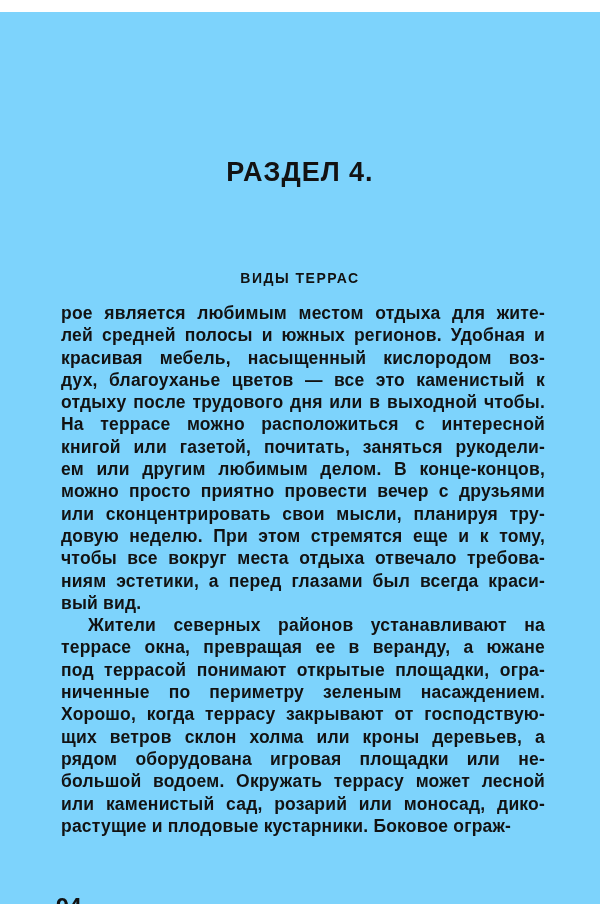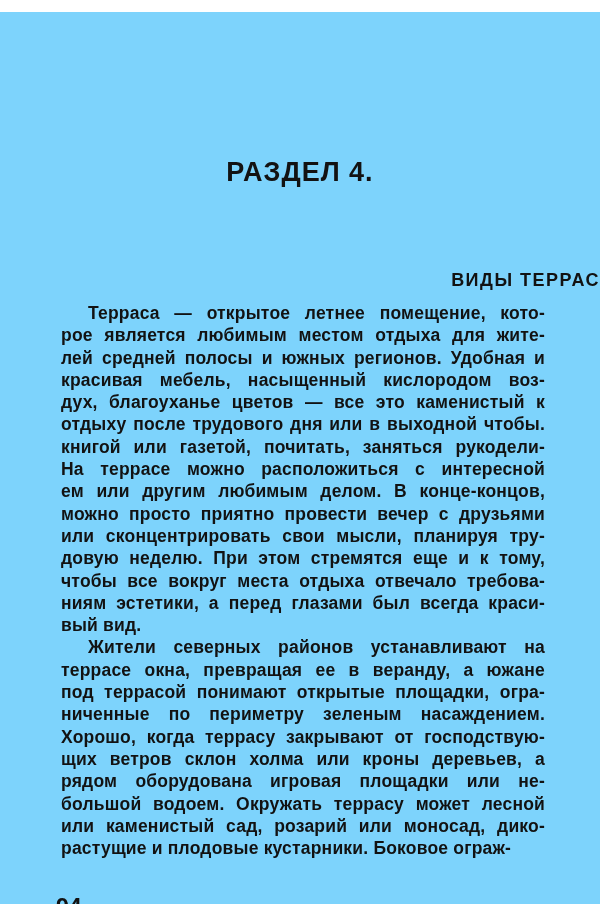--- a/index.html
+++ b/index.html
@@ -31,22 +31,22 @@
   }
   .section-heading .heading-line {
     display: block;
   }
   .subheading {
     position: absolute;
     top: 258px;
     left: 0;
     right: 0;
     margin: 0;
-    text-align: right;
-    font-size: 18px;
+    text-align: center;
+    font-size: 14px;
     font-weight: bold;
     letter-spacing: 1.5px;
   }
   .body-text {
     position: absolute;
     top: 290px;
     left: 61px;
     width: 484px;
     font-size: 17.5px;
     font-weight: bold;
@@ -81,28 +81,27 @@
 <div class="page">
 
   <h1 class="section-heading">
     <span class="heading-line">РАЗДЕЛ 4.</span>
   </h1>
 
   <h2 class="subheading">ВИДЫ ТЕРРАС</h2>
 
   <div class="body-text">
     <div class="paragraph">
-        <div class="line para-start">Терраса — открытое летнее помещение, кото-</div>
         <div class="line">рое является любимым местом отдыха для жите-</div>
         <div class="line">лей средней полосы и южных регионов. Удобная и</div>
         <div class="line">красивая мебель, насыщенный кислородом воз-</div>
         <div class="line">дух, благоуханье цветов — все это каменистый к</div>
         <div class="line">отдыху после трудового дня или в выходной чтобы.</div>
+        <div class="line">На террасе можно расположиться с интересной</div>
         <div class="line">книгой или газетой, почитать, заняться рукодели-</div>
-        <div class="line">На террасе можно расположиться с интересной</div>
         <div class="line">ем или другим любимым делом. В конце-концов,</div>
         <div class="line">можно просто приятно провести вечер с друзьями</div>
         <div class="line">или сконцентрировать свои мысли, планируя тру-</div>
         <div class="line">довую неделю. При этом стремятся еще и к тому,</div>
         <div class="line">чтобы все вокруг места отдыха отвечало требова-</div>
         <div class="line">ниям эстетики, а перед глазами был всегда краси-</div>
         <div class="line para-end">вый вид.</div>
       </div>
     <div class="paragraph">
         <div class="line para-start">Жители северных районов устанавливают на</div>

